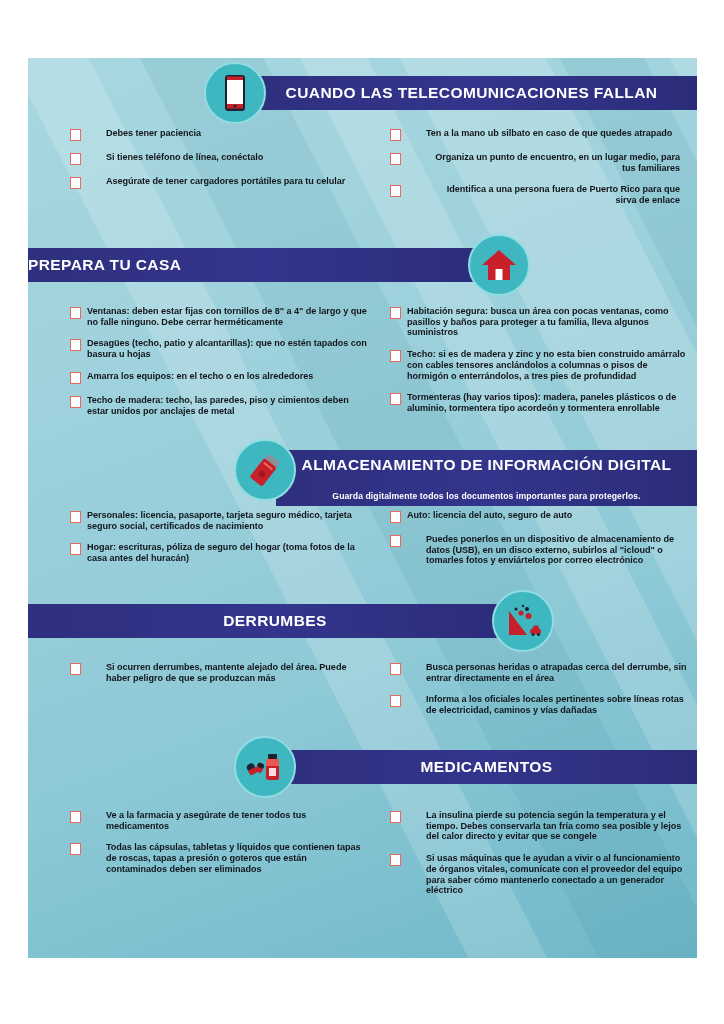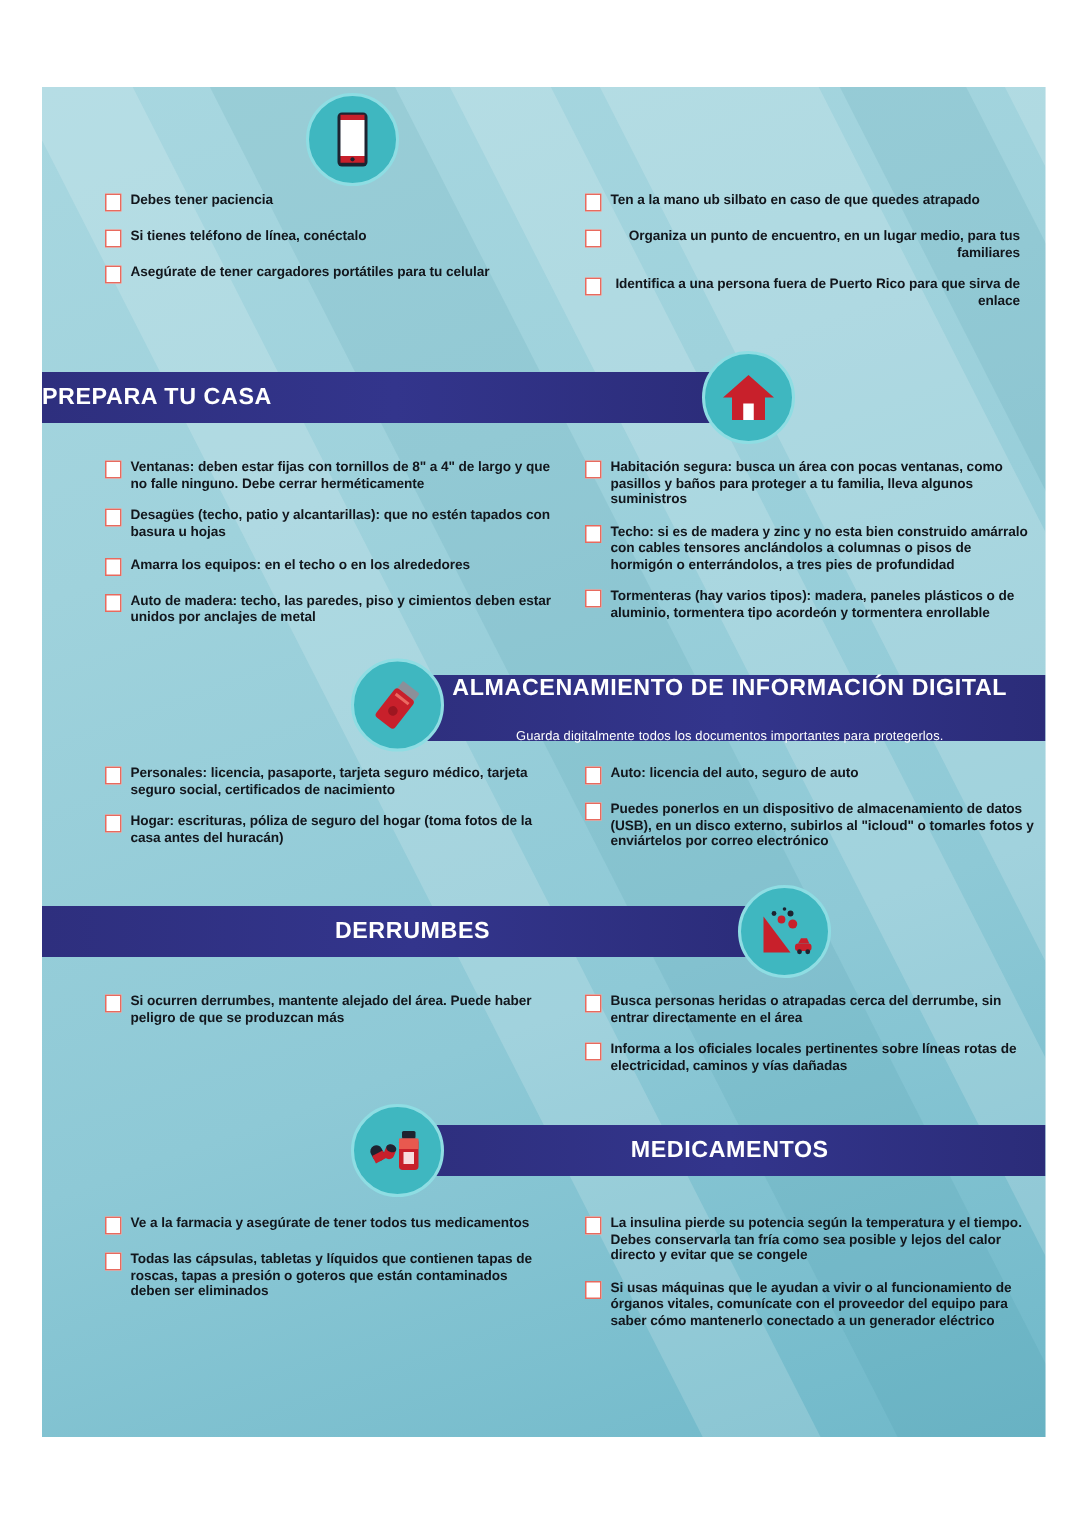--- a/index.html
+++ b/index.html
@@ -43,21 +43,21 @@
   .bar.tall { height: 40px; flex-direction: column; justify-content: center; align-items: center; }
   .bar-title {
     color: #ffffff;
     font-weight: bold;
     font-size: 15.5px;
     letter-spacing: 0.4px;
     white-space: nowrap;
   }
   .bar-sub {
     color: #ffffff;
-    font-weight: normal;
+    font-weight: bold;
     font-size: 8.6px;
     letter-spacing: 0.1px;
     margin-top: 17px;
     white-space: nowrap;
   }
 
   
   .medal {
     position: absolute;
     width: 62px; height: 62px;
@@ -81,35 +81,38 @@
   }
   .itxt {
     font-size: 9.1px;
     line-height: 1.18;
     color: #12161c;
     font-weight: bold;
     letter-spacing: -0.05px;
   }
   .itxt .lead { font-weight: bold; }
   .itxt .rest { font-weight: bold; }
-  .plain .itxt { font-weight: bold; }
+  .plain .itxt { font-weight: bold; margin-left: 19px; }
 </style>
 </head>
 <body>
 
 <div id="page">
   <div id="stripes">
       <i style="left: -120px; top: -200px; width: 70px; height: 1600px;"></i>
       <i class="dk" style="left: 10px; top: -200px; width: 110px; height: 1600px;"></i>
       <i style="left: 170px; top: -200px; width: 60px; height: 1600px;"></i>
       <i style="left: 270px; top: -200px; width: 130px; height: 1600px;"></i>
       <i class="dk" style="left: 430px; top: -200px; width: 75px; height: 1600px;"></i>
       <i style="left: 540px; top: -200px; width: 120px; height: 1600px;"></i>
     </div>
   <div class="content" id="content">
+      <div class="bar" style="left: 218px; top: 18px; width: 451px; height: 34px; justify-content: center;">
+        <div class="bar-title">CUANDO LAS TELECOMUNICACIONES FALLAN</div>
+      </div>
       <div class="medal" style="left: 176px; top: 4px;">
         <svg width="30" height="38" viewBox="0 0 30 38">
         <rect x="5" y="1" width="20" height="36" rx="3" fill="#1d2330"></rect>
         <rect x="7" y="6" width="16" height="24" fill="#ffffff"></rect>
         <rect x="7" y="2.5" width="16" height="3.5" fill="#c8202b"></rect>
         <rect x="7" y="30" width="16" height="4.5" fill="#c8202b"></rect>
         <circle cx="15" cy="32.2" r="1.4" fill="#1d2330"></circle>
       </svg>
       </div>
       <div class="col" style="left: 42px; top: 70px; width: 280px;">
@@ -157,38 +160,38 @@
         <div class="item">
           <span class="cbox"></span>
           <div class="itxt"><span class="lead">Desagües (techo, patio y alcantarillas):</span><span class="rest"> que no estén tapados con basura u hojas</span></div>
         </div>
         <div class="item">
           <span class="cbox"></span>
           <div class="itxt"><span class="lead">Amarra los equipos:</span><span class="rest"> en el techo o en los alrededores</span></div>
         </div>
         <div class="item">
           <span class="cbox"></span>
-          <div class="itxt"><span class="lead">Auto de madera:</span><span class="rest"> techo, las paredes, piso y cimientos deben estar unidos por anclajes de metal</span></div>
+          <div class="itxt"><span class="lead">Techo de madera:</span><span class="rest"> techo, las paredes, piso y cimientos deben estar unidos por anclajes de metal</span></div>
         </div>
       </div>
       <div class="col" style="left: 362px; top: 248px; width: 300px;">
         <div class="item">
           <span class="cbox"></span>
           <div class="itxt"><span class="lead">Habitación segura:</span><span class="rest"> busca un área con pocas ventanas, como pasillos y baños para proteger a tu familia, lleva algunos suministros</span></div>
         </div>
         <div class="item">
           <span class="cbox"></span>
           <div class="itxt"><span class="lead">Techo:</span><span class="rest"> si es de madera y zinc y no esta bien construido amárralo con cables tensores anclándolos a columnas o pisos de hormigón o enterrándolos, a tres pies de profundidad</span></div>
         </div>
         <div class="item">
           <span class="cbox"></span>
           <div class="itxt"><span class="lead">Tormenteras (hay varios tipos):</span><span class="rest"> madera, paneles plásticos o de aluminio, tormentera tipo acordeón y tormentera enrollable</span></div>
         </div>
       </div>
-      <div class="bar tall" style="left: 248px; top: 392px; width: 421px; height: 44px;">
+      <div class="bar tall" style="left: 248px; top: 392px; width: 421px; height: 56px;">
         <div class="bar-title">ALMACENAMIENTO DE INFORMACIÓN DIGITAL</div>
         <div class="bar-sub">Guarda digitalmente todos los documentos importantes para protegerlos.</div>
       </div>
       <div class="medal" style="left: 206px; top: 381px;">
         <svg width="38" height="38" viewBox="0 0 38 38">
         <g transform="rotate(38 19 19)">
           <rect x="12" y="4" width="14" height="7" rx="1" fill="#8b9099"></rect>
           <rect x="11" y="10" width="16" height="24" rx="2.5" fill="#c8202b"></rect>
           <rect x="13.5" y="13" width="11" height="2" fill="#eb6a62"></rect>
           <circle cx="19" cy="24" r="3.2" fill="#9e1620"></circle>

